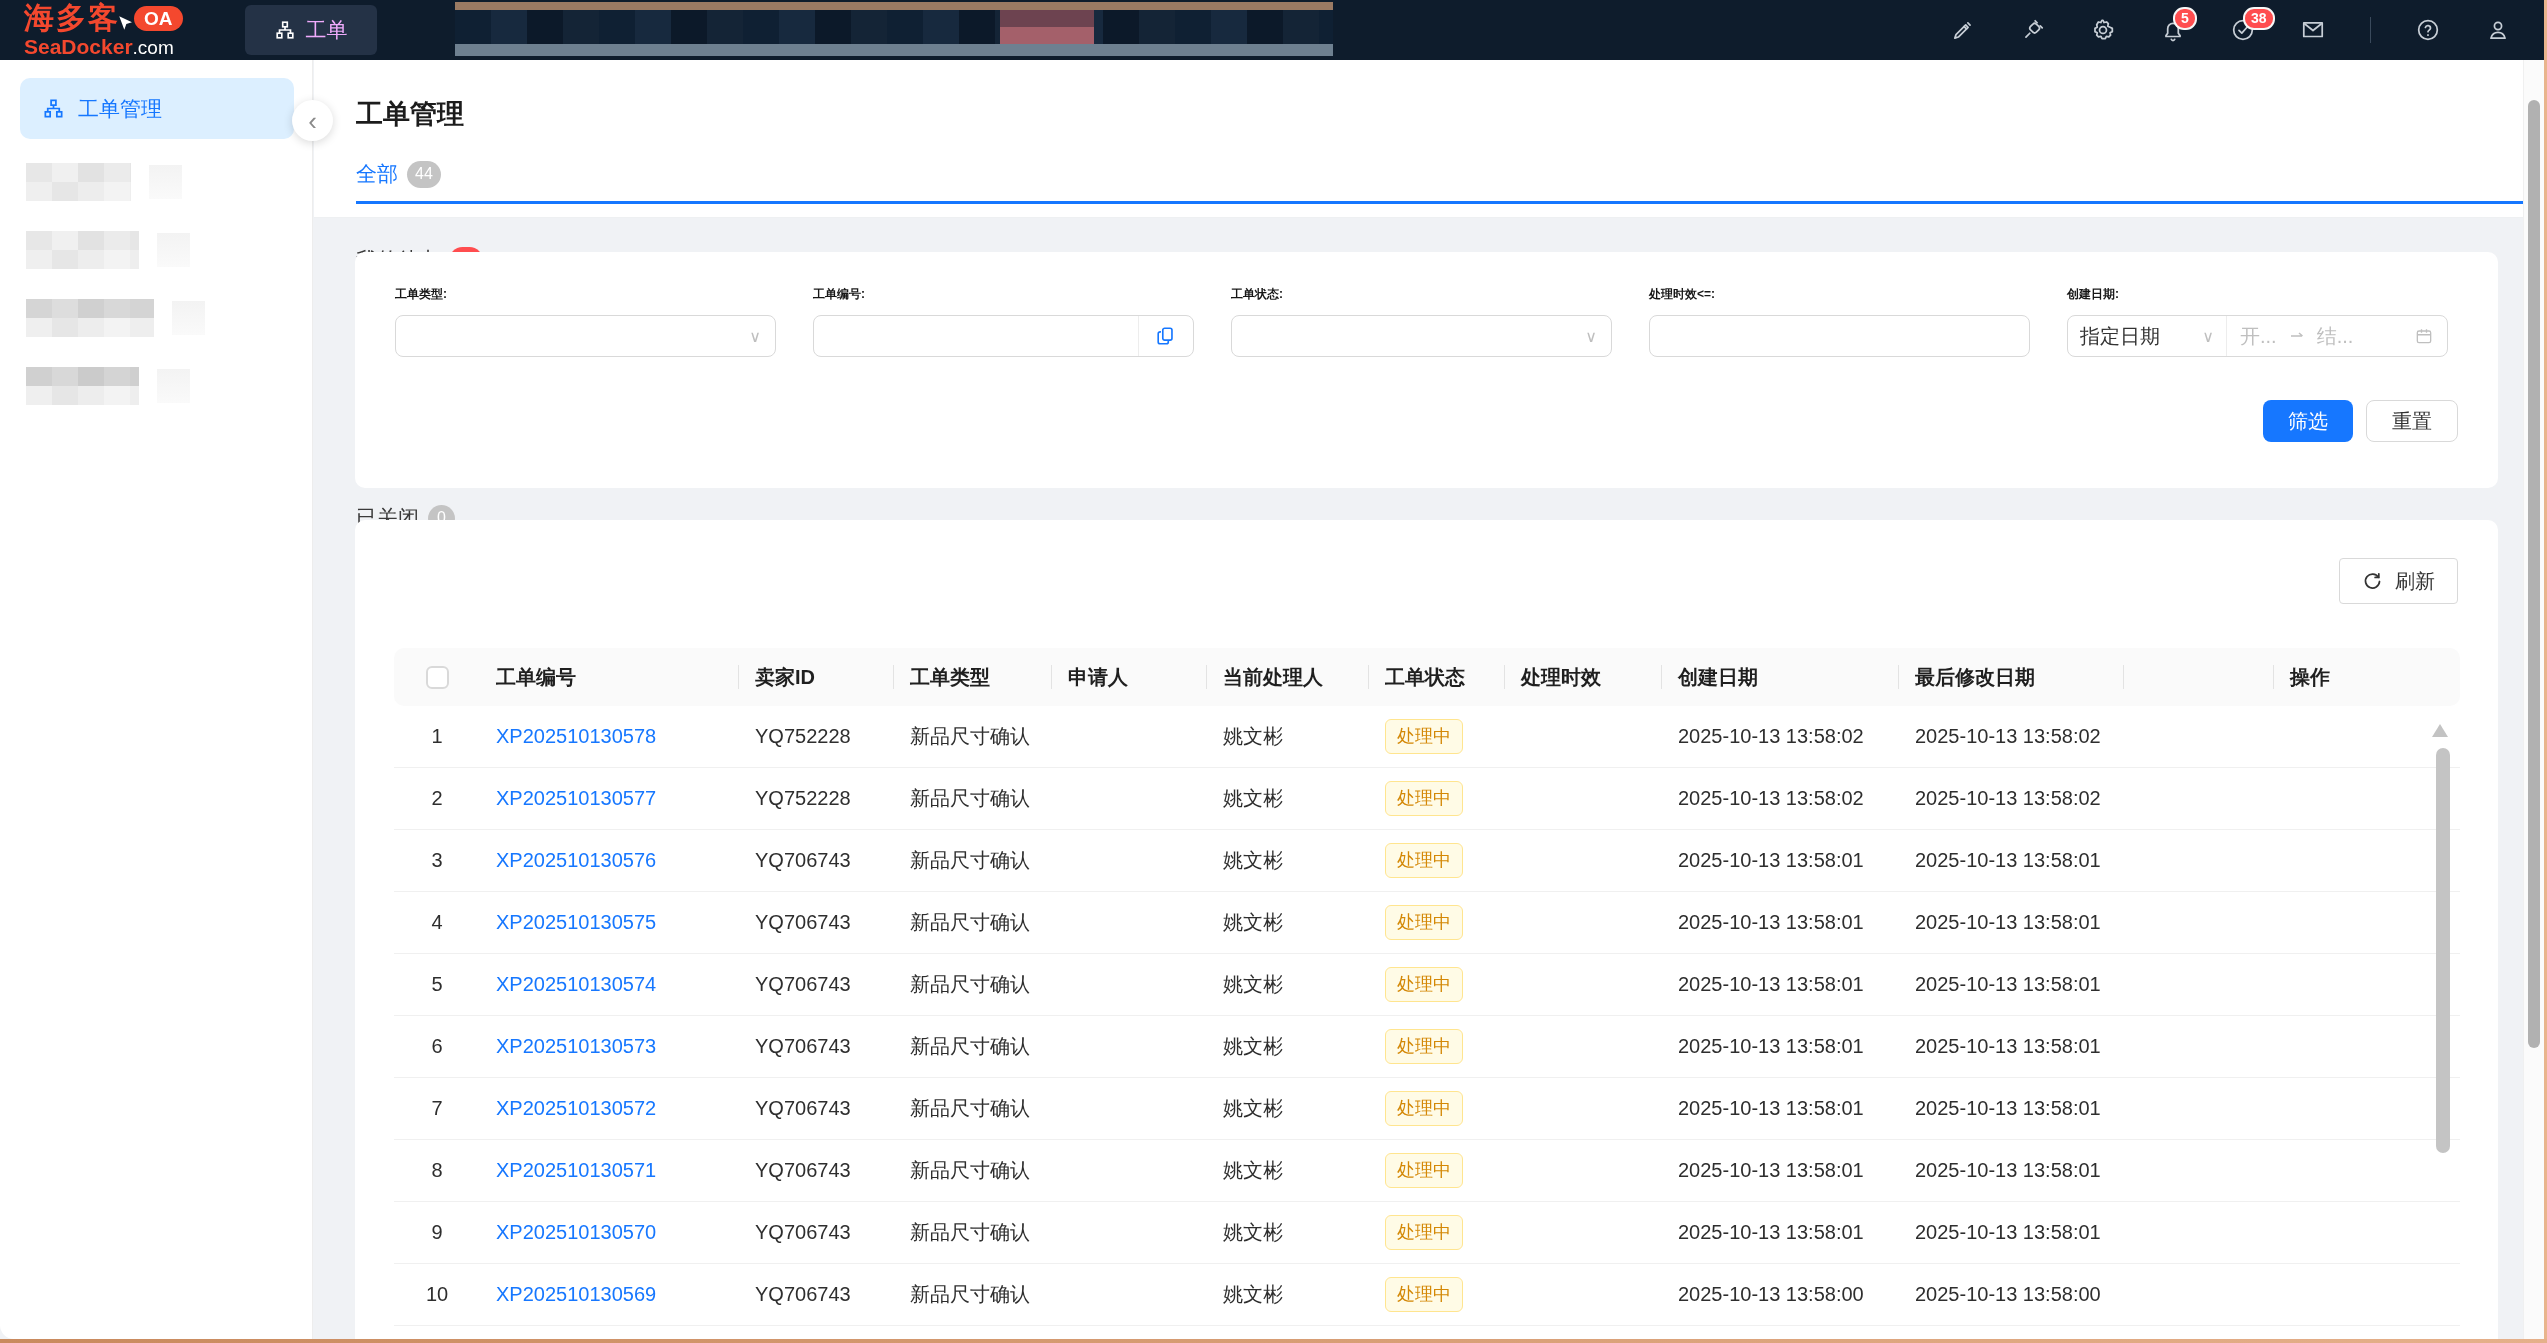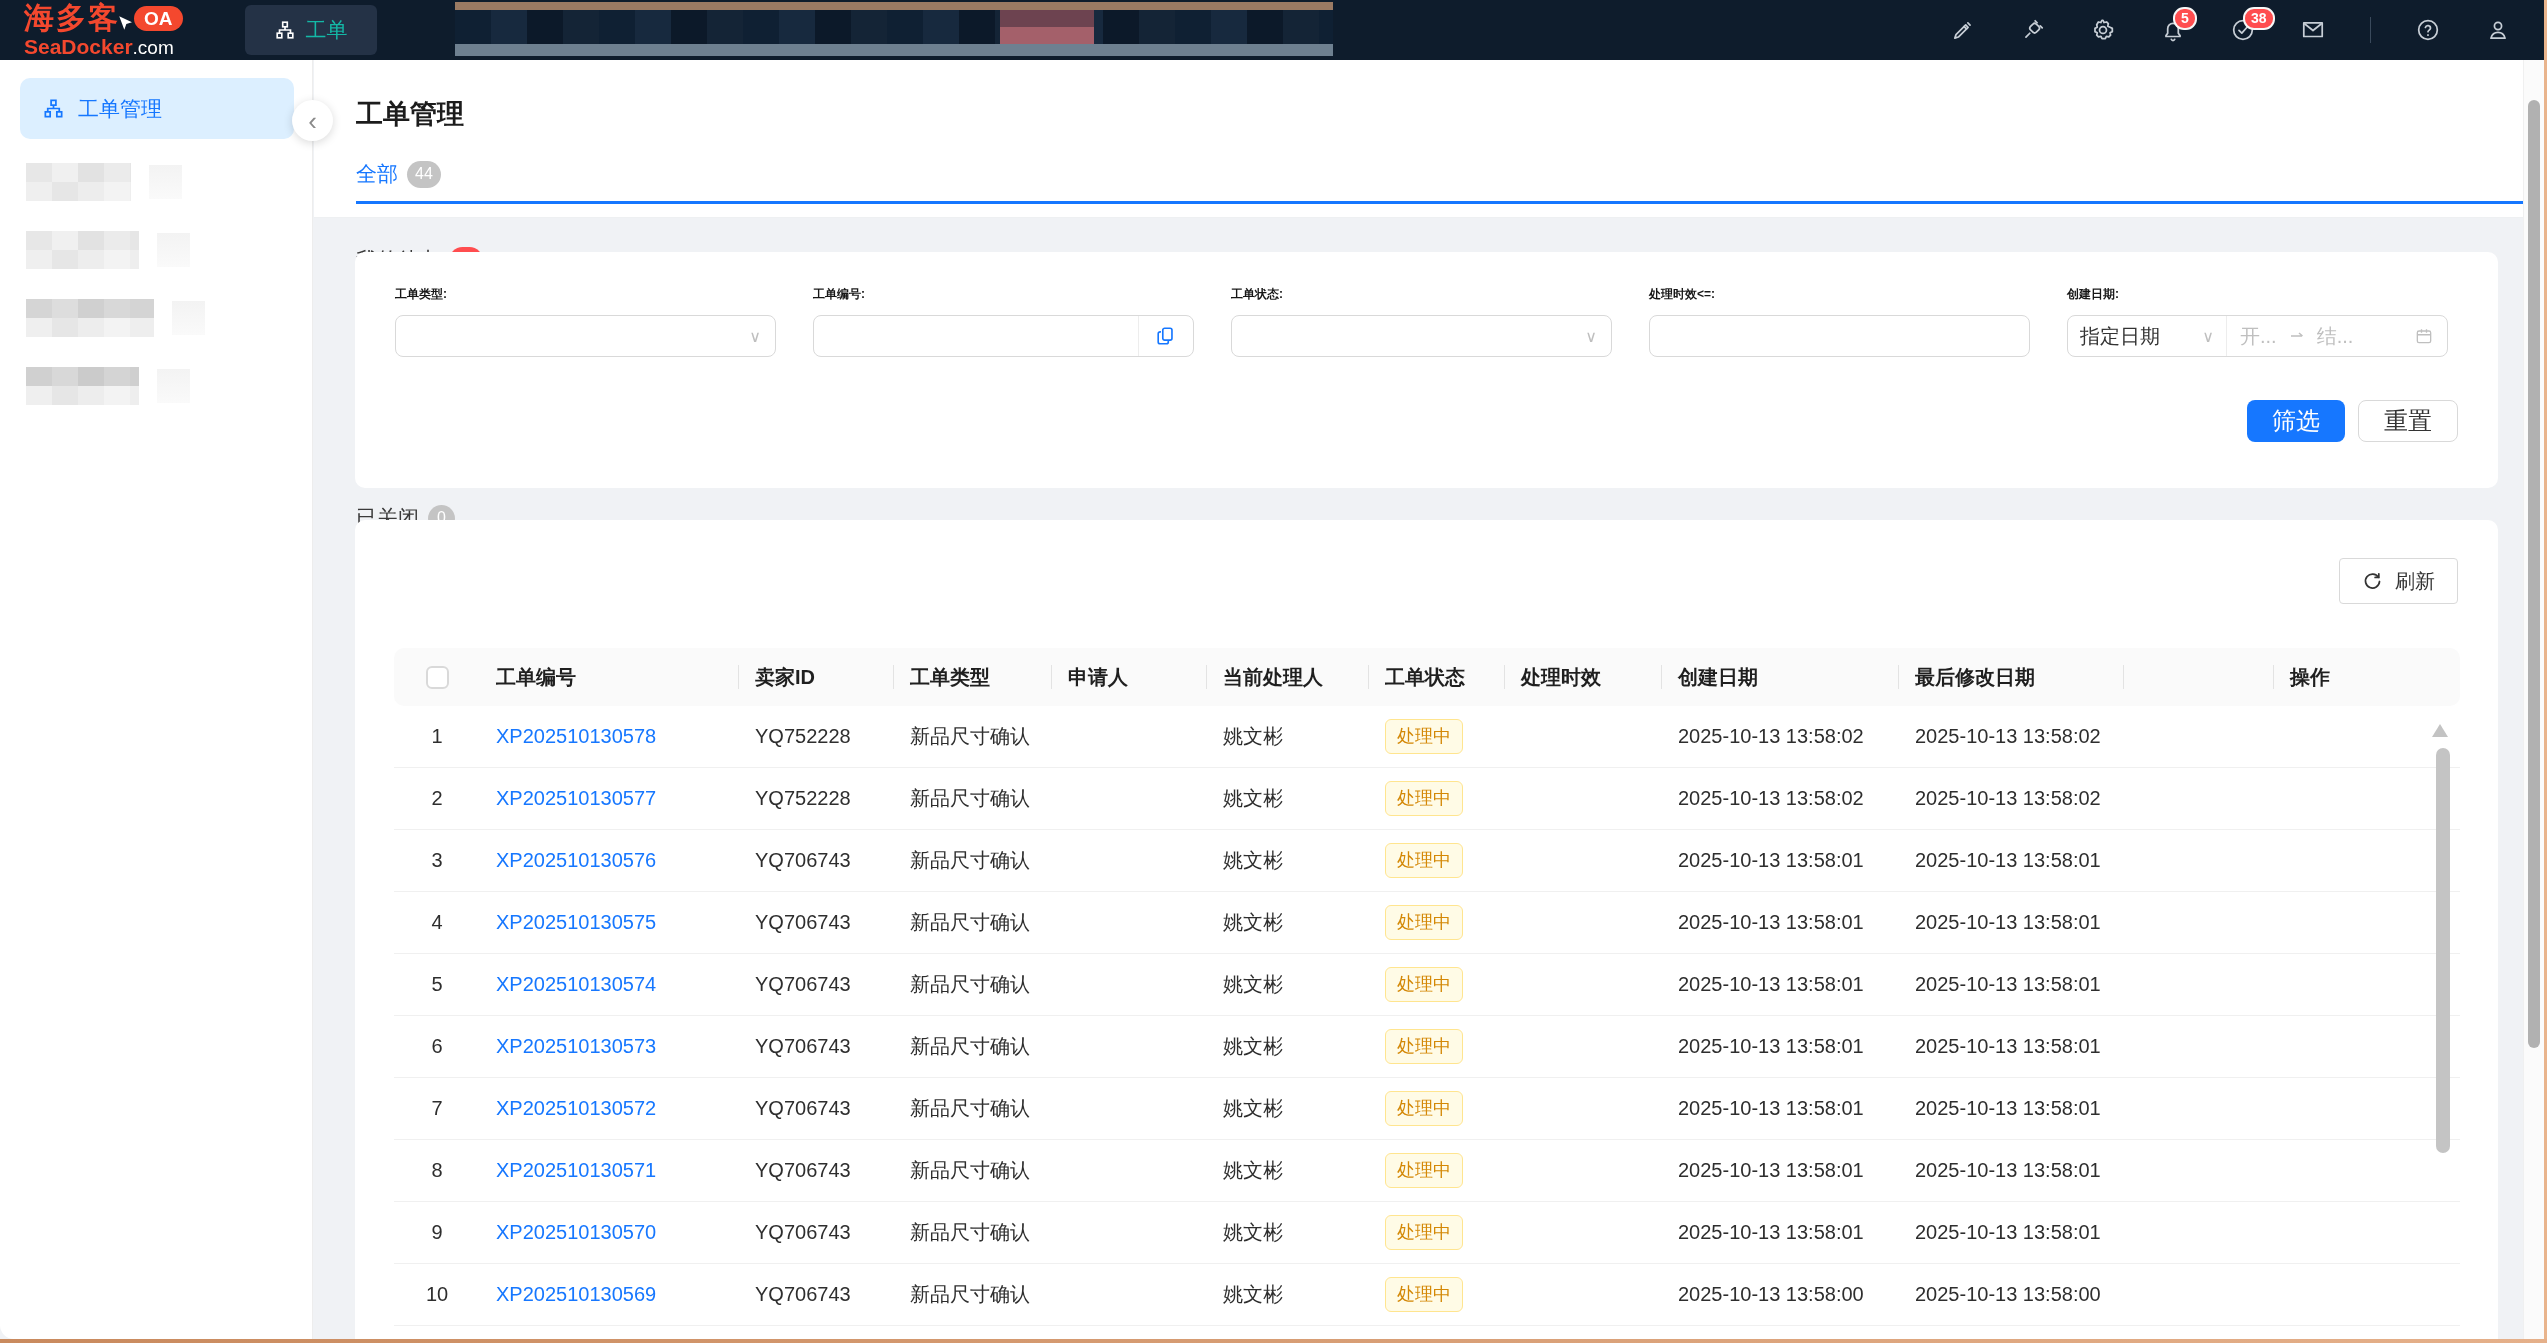--- a/index.html
+++ b/index.html
@@ -13,21 +13,21 @@
   .logo-row1{display:flex;align-items:center;gap:6px;}
   .logo-cn{font-size:30px;font-weight:bold;color:#f4482e;letter-spacing:2px;}
   .logo-oa-wrap{position:relative;margin-left:8px;}
   .logo-oa{background:#f4482e;color:#fff;font-size:19px;font-weight:bold;padding:3px 10px;
     border-radius:14px;display:inline-block;}
   .logo-cursor{position:absolute;left:-17px;top:9px;}
   .logo-row2{margin-top:3px;}
   .logo-en{color:#f4482e;font-weight:bold;font-size:21px;}
   .logo-dom{color:#fff;font-size:19px;}
   .module-btn{margin-left:62px;width:132px;height:50px;background:#243246;border-radius:6px;
-    color:#14b8a6;font-size:21px;display:flex;align-items:center;justify-content:center;gap:10px;cursor:pointer;}
+    color:#f0abfc;font-size:21px;display:flex;align-items:center;justify-content:center;gap:10px;cursor:pointer;}
 
   
   .mosaic{position:absolute;left:455px;top:0;width:878px;height:56px;}
   .mosaic-top{height:8px;margin-top:2px;background:#9a7a63;}
   .mosaic-mid{height:34px;position:relative;
     background:repeating-linear-gradient(90deg,#0f2033 0 36px,#17293e 36px 72px,#0c1929 72px 108px,#142436 108px 144px);}
   .mosaic-red{position:absolute;left:545px;top:0;width:94px;height:100%;
     background:linear-gradient(#6d4350 0 50%,#a4606a 50% 100%);}
   .mosaic-bot{height:12px;background:#6e8090;}
 
@@ -87,21 +87,21 @@
   .finput-inner{flex:1;height:100%;border:none;outline:none;padding:0 14px;font-size:20px;
     font-family:"Liberation Sans",sans-serif;color:#333;min-width:0;background:transparent;}
   .copy-seg{width:54px;height:100%;border-left:1px solid #ededed;display:flex;align-items:center;
     justify-content:center;cursor:pointer;flex:none;}
   .date-left{width:158px;height:100%;display:flex;align-items:center;justify-content:space-between;
     padding:0 12px;box-sizing:border-box;color:#333;cursor:pointer;flex:none;}
   .date-right{flex:1;height:100%;border-left:1px solid #ededed;display:flex;align-items:center;
     gap:12px;padding:0 13px;color:#bfbfbf;cursor:pointer;}
   .date-right .cal{margin-left:auto;display:flex;}
   .fbuttons{position:absolute;right:40px;bottom:46px;display:flex;gap:13px;}
-  .btn{height:42px;border-radius:8px;font-size:24px;display:flex;align-items:center;justify-content:center;
+  .btn{height:42px;border-radius:8px;font-size:20px;display:flex;align-items:center;justify-content:center;
     padding:0 25px;box-sizing:border-box;cursor:pointer;border:none;font-family:Liberation Serif, serif;}
   .btn-primary{background:#1677ff;color:#fff;}
   .btn-plain{background:#fff;border:1.5px solid #d9d9d9;color:#333;}
 
   
   .table-card{position:absolute;left:355px;top:520px;width:2143px;height:823px;background:#fff;
     border-radius:10px 10px 0 0;box-sizing:border-box;}
   .refresh-btn{position:absolute;top:38px;right:40px;height:46px;border:1.5px solid #d9d9d9;border-radius:4px;
     display:flex;align-items:center;gap:12px;padding:0 22px;font-size:20px;color:#333;background:#fff;cursor:pointer;
     font-family:"Liberation Sans",sans-serif;}

